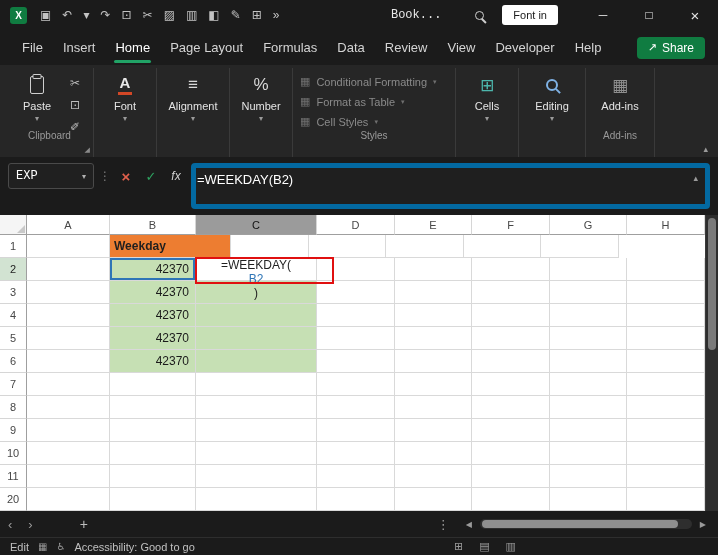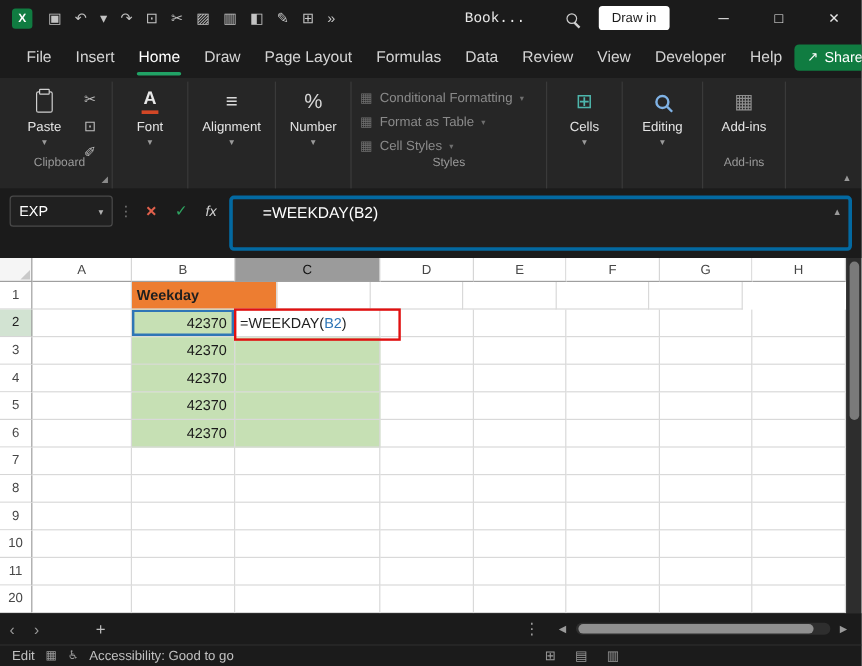--- a/index.html
+++ b/index.html
@@ -59,29 +59,29 @@
   .cells-color { color:#4db6ac; }
   .mag-big { width:12px; height:12px; border:2px solid #7fb2e5; border-radius:50%; position:relative; display:inline-block; }
   .mag-big::after { content:""; position:absolute; width:6px; height:2px; background:#7fb2e5; transform:rotate(45deg); right:-5px; bottom:-3px; }
   .addins-dim { color:#8f8f8f; }
   .ribbon-collapse { position:absolute; right:10px; bottom:3px; color:#9a9a9a; font-size:9px; }
 
   
   .formulabar { height:58px; flex:0 0 58px; background:#1b1b1b; display:flex; align-items:flex-start; padding:6px 8px 0 8px; gap:5px; }
   .namebox { width:86px; height:26px; background:#202020; border:1px solid #4a4a4a; border-radius:3px;
              display:flex; align-items:center; padding:0 7px; color:#fff; font-size:12px; }
-  .namebox .nbval { flex:1; }
+  .namebox .nbval { flex:1;font-family:Liberation Mono, monospace; }
   .nb-chev { font-size:8px; color:#b0b0b0; }
   .fsep { color:#7a7a7a; font-size:12px; margin-top:6px; }
   .fbtn { width:20px; height:26px; display:flex; align-items:center; justify-content:center; font-size:13px; }
   .fbtn.cancel { color:#e0604c; font-weight:bold; font-size:15px; }
   .fbtn.enter { color:#2ea360; font-weight:bold; }
   .fbtn.fx { color:#cfcfcf; font-style:italic; font-size:12px; }
-  .finput { flex:1; height:46px; background:#1f1f1f; border:3px solid #0369a1; border-radius:4px;
-            position:relative; padding:4px 24px 0 25px; color:#ffffff; font-size:13px; }
+  .finput { flex:1; height:46px; background:#1f1f1f; border:5px solid #0369a1; border-radius:4px;
+            position:relative; padding:4px 24px 0 1px; color:#ffffff; font-size:13px; }
   .fcollapse { position:absolute; right:7px; top:5px; color:#9a9a9a; font-size:9px; }
 
   
   .grid-area { flex:1; display:flex; background:#ffffff; overflow:hidden; }
   .grid { width:705px; display:flex; flex-direction:column; }
   .hdr-row { display:flex; height:20px; flex:0 0 20px; }
   .corner { background:#f5f5f5; border-right:1px solid #9f9f9f; border-bottom:1px solid #9f9f9f; position:relative; }
   .corner::after { content:""; position:absolute; right:1px; bottom:1px; border-left:8px solid transparent; border-bottom:8px solid #c9c9c9; }
   .chdr { background:#ffffff; border-right:1px solid #d6d6d6; border-bottom:1px solid #9f9f9f;
           display:flex; align-items:center; justify-content:center; font-size:11px; color:#474747; }
@@ -89,21 +89,21 @@
   .grow { display:flex; height:23px; flex:0 0 23px; }
   .rhdr { background:#ffffff; border-right:1px solid #9f9f9f; border-bottom:1px solid #d6d6d6;
           display:flex; align-items:center; justify-content:center; font-size:11px; color:#474747; }
   .rhdr.sel { background:#d2e3d2; color:#1f1f1f; }
   .cell { position:relative; border-right:1px solid #d9d9d9; border-bottom:1px solid #d9d9d9;
           display:flex; align-items:center; padding:0 4px; font-size:12px; color:#1a1a1a; white-space:nowrap; }
   .cell.orange { background:#ED7D31; font-weight:bold; color:#1f1f1f; }
   .cell.green { background:#C6E0B4; }
   .cell.num { justify-content:flex-end; padding-right:6px; }
   .cell.ref { box-shadow:inset 0 0 0 2px #2E75B6; }
-  .cell.editing { background:#ffffff; }
+  .cell.editing { background:#ffffff;flex-direction:column; }
   .cell.annot { z-index:5; }
   .cell.annot::after { content:""; position:absolute; left:-1px; top:-1px; width:calc(100% + 15px); height:calc(100% + 1px);
                        border:2px solid #E01010; pointer-events:none; }
   .fpart { display:inline; }
   .vscroll { width:13px; background:#2d2d2d; border-left:1px solid #3a3a3a; position:relative; }
   .vthumb { position:absolute; top:3px; left:2px; width:8px; height:132px; background:#7a7a7a; border-radius:4px; }
 
   
   .tabbar { height:26px; flex:0 0 26px; background:#1b1b1b; display:flex; align-items:stretch; }
   .tnav { color:#9a9a9a; font-size:13px; display:flex; align-items:center; padding:0 8px; }
@@ -144,35 +144,34 @@
         <span class="qat-icon">◧</span>
         <span class="qat-icon">✎</span>
         <span class="qat-icon">⊞</span>
         <span class="qat-icon">»</span>
       </div>
     <span class="sp1"></span>
     <span class="tb-title">Book...</span>
     <span class="sp2"></span>
     <span class="mag-icon"></span>
     <span class="sp3"></span>
-    <span class="signin">Draw in</span>
+    <span class="signin">Font in</span>
     <span class="sp4"></span>
     <div class="winbtns">
         <span class="winbtn">─</span>
         <span class="winbtn">□</span>
         <span class="winbtn closebtn">×</span>
       </div>
   </div>
 
   <div class="menubar">
     <div class="menu-tabs">
         <div class="menu-item">File</div>
         <div class="menu-item">Insert</div>
         <div class="menu-item active">Home</div>
-        <div class="menu-item">Draw</div>
         <div class="menu-item">Page Layout</div>
         <div class="menu-item">Formulas</div>
         <div class="menu-item">Data</div>
         <div class="menu-item">Review</div>
         <div class="menu-item">View</div>
         <div class="menu-item">Developer</div>
         <div class="menu-item">Help</div>
       </div>
     <div class="share">
       <span class="shicon">↗</span>

